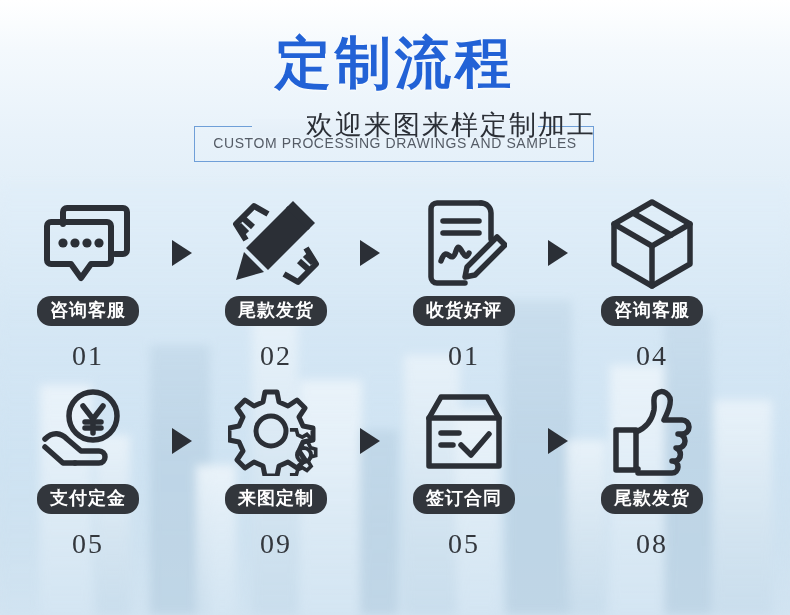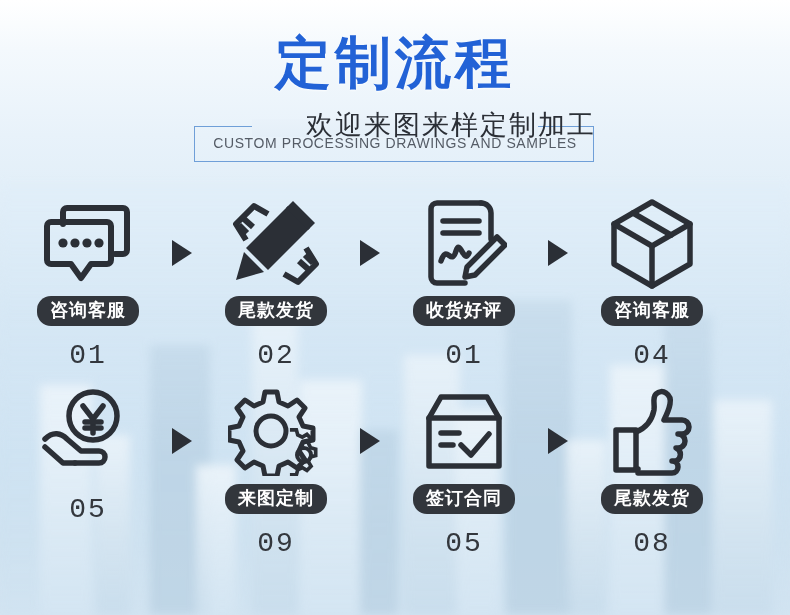--- a/index.html
+++ b/index.html
@@ -185,21 +185,21 @@
     letter-spacing: 1px;
     line-height: 1.15;
     font-family: "DejaVu Sans", "Liberation Sans", sans-serif;
     white-space: nowrap;
   }
   .num {
     margin-top: 14px;
     font-size: 28px;
     color: #33373d;
     letter-spacing: 2px;
-    font-family: Liberation Mono, monospace;
+    font-family: Liberation Serif, serif;
   }
   svg { display: block; }
 </style>
 </head>
 <body>
 
 <div id="page">
 
   <div class="city">
     <div class="bldg lt" style="left:40px;  width:52px;  height:230px;"></div>
@@ -329,20 +329,21 @@
               <circle cx="52" cy="27" r="24"></circle>
               <path d="M42 17 L52 30 L62 17"></path>
               <path d="M52 30 V44"></path>
               <path d="M44 33 H60"></path>
               <path d="M44 39 H60"></path>
               <path d="M4 50 c8 -8 16 -6 22 0 L40 62 H58 a6 6 0 0 1 0 12 H34"></path>
               <path d="M34 74 L22 74 L4 58"></path>
             </g>
           </svg>
         </div>
+        <div class="pill">支付定金</div>
         <div class="num">05</div>
       </div>
 
       <div class="arrow-cell">
         <div class="arrow"></div>
       </div>
 
       <div class="cell">
         <div class="icon-slot">
           <svg width="96" height="88" viewBox="0 0 96 88">

